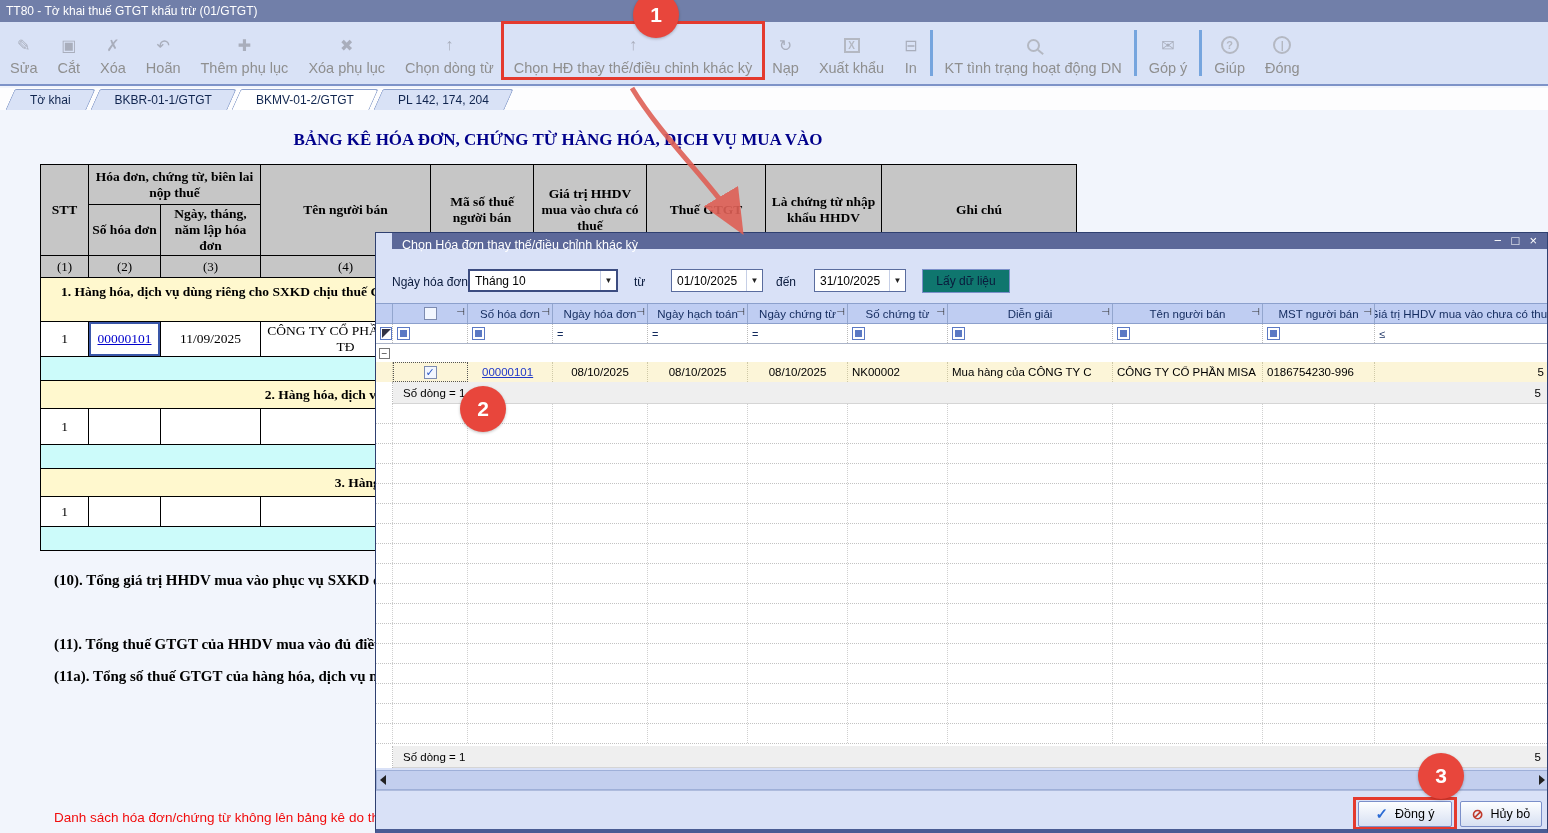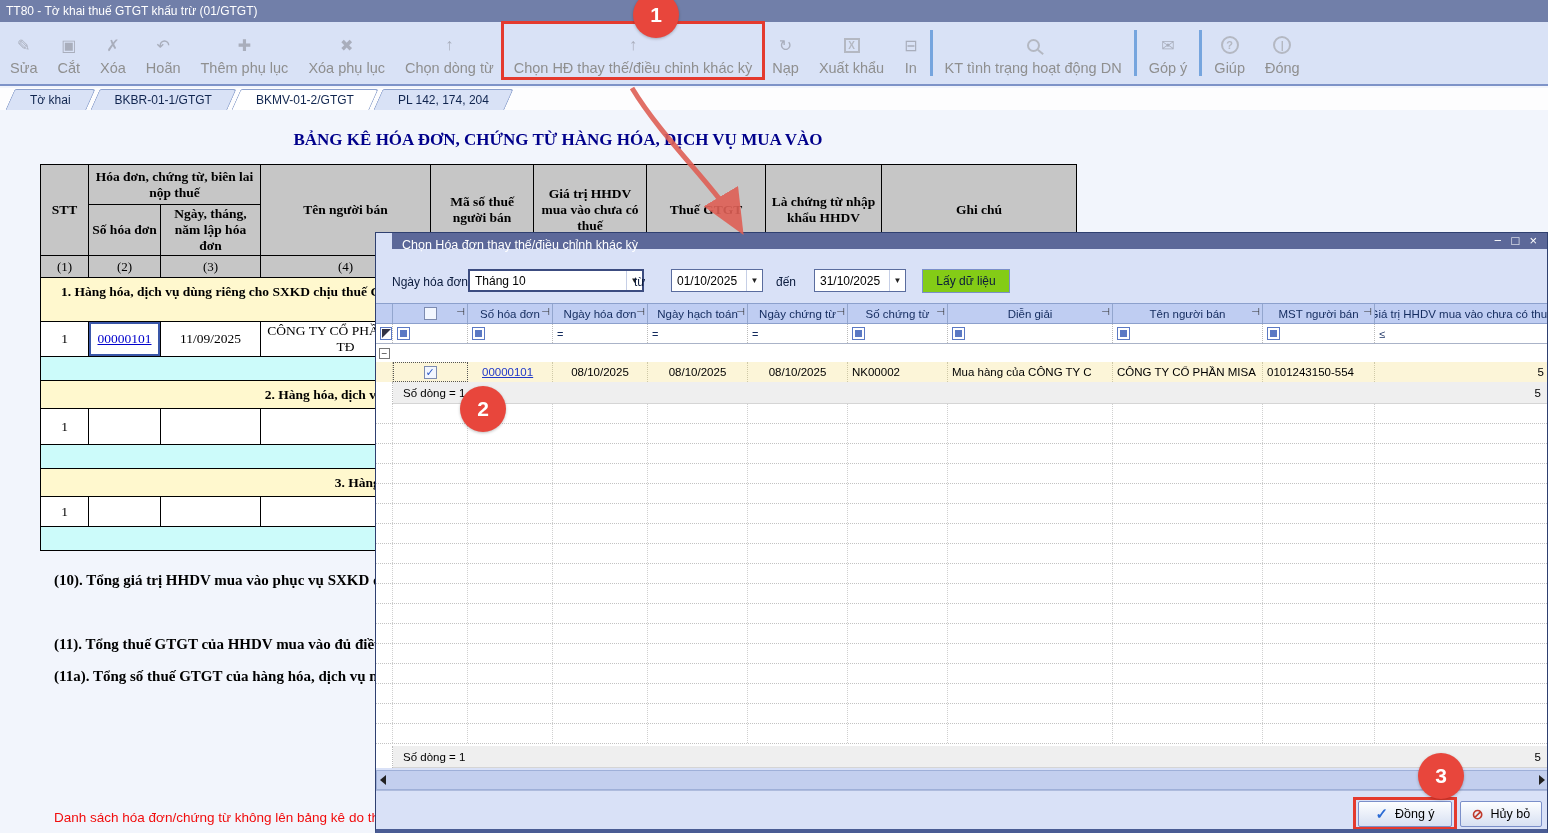--- a/index.html
+++ b/index.html
@@ -44,21 +44,21 @@
 
   
   .dialog { position:absolute; left:375px; top:232px; width:1173px; height:601px; background:#D9E1F7; border:1px solid #2F4070; border-bottom:4px solid #4A5C94; z-index:10; overflow:hidden; }
   .dtitle { position:absolute; left:0; top:0; right:0; height:16px; background:#5C6899; color:#FFF; font-size:12.5px; line-height:24px; padding-left:10px; display:flex;margin-left:16px; }
   .dctrls { margin-left:auto; display:flex; gap:10px; padding-right:10px; font-size:13px; color:#FFF; align-items:center; }
   .dctrls span { cursor:default; }
   .flabel { position:absolute; font-size:12px; color:#0A1A3C; top:42px; }
   .combo { position:absolute; top:36px; height:23px; background:#FFF; border:1px solid #5A6C9E; font-size:12px; color:#000; display:flex; align-items:center; padding-left:5px; }
   .combo.focus { border:2px solid #3C4C80; }
   .combo .arr { margin-left:auto; width:16px; height:100%; display:flex; align-items:center; justify-content:center; font-size:8px; color:#222; border-left:1px solid #C6CFE6; }
-  .loadbtn { position:absolute; top:36px; height:24px; background:#84cc16; border:1px solid #7B8FC9; font-size:12px; color:#0A1A3C; display:flex; align-items:center; justify-content:center; }
+  .loadbtn { position:absolute; top:36px; height:24px; background:#0f766e; border:1px solid #7B8FC9; font-size:12px; color:#0A1A3C; display:flex; align-items:center; justify-content:center; }
 
   .grid { position:absolute; left:0; top:70px; width:1173px; height:443px; background:#FFF; border-top:1px solid #8CA0CC; }
   .grow { display:flex; width:1173px; }
   .gc { flex:none; overflow:hidden; white-space:nowrap; }
   .w0{width:17px}.w1{width:75px}.w2{width:85px}.w3{width:95px}.w4{width:100px}.w5{width:100px}.w6{width:100px}.w7{width:165px}.w8{width:150px}.w9{width:112px}.w10{width:174px}
   .ghead { height:20px; background:#BFCDF2; border-bottom:1px solid #8CA0CC; }
   .ghead .gc { border-right:1px solid #93A6CE; color:#132B5E; font-size:11.5px; display:flex; align-items:center; justify-content:center; position:relative; }
   .pin { position:absolute; right:2px; top:2px; font-size:10px; color:#333; }
   .gfilter { height:20px; border-bottom:1px solid #AAB3C8; }
   .gfilter .gc { border-right:1px dotted #BBB; display:flex; align-items:center; padding-left:4px; font-size:11px; color:#132B5E; }
@@ -298,21 +298,21 @@
   <div class="dtitle">
     <span>Chọn Hóa đơn thay thế/điều chỉnh khác kỳ</span>
     <div class="dctrls">
       <span>−</span>
       <span>□</span>
       <span>×</span>
     </div>
   </div>
 
   <span class="flabel" style="left:16px">Ngày hóa đơn</span>
-  <div class="combo focus" style="left:92px; width:176px">
+  <div class="combo focus" style="left:92px; width:150px">
     <span>Tháng 10</span>
     <span class="arr">▼</span>
   </div>
   <span class="flabel" style="left:258px">từ</span>
   <div class="combo" style="left:295px; width:92px">
     <span>01/10/2025</span>
     <span class="arr">▼</span>
   </div>
   <span class="flabel" style="left:400px">đến</span>
   <div class="combo" style="left:438px; width:92px">
@@ -423,21 +423,21 @@
         </div>
       <div class="gc w2" style="padding-left:14px">
           <a class="glink">00000101</a>
         </div>
       <div class="gc w3 ctr">08/10/2025</div>
       <div class="gc w4 ctr">08/10/2025</div>
       <div class="gc w5 ctr">08/10/2025</div>
       <div class="gc w6">NK00002</div>
       <div class="gc w7">Mua hàng của CÔNG TY C</div>
       <div class="gc w8">CÔNG TY CỔ PHẦN MISA</div>
-      <div class="gc w9">0101243150-554</div>
+      <div class="gc w9">0186754230-996</div>
       <div class="gc w10 rt">5</div>
     </div>
     <div class="gsummary">
       <div class="lead"></div>
       <div class="body">
           <span>Số dòng = 1</span>
           <span class="val">5</span>
         </div>
     </div>
     <div id="emptyrows">

